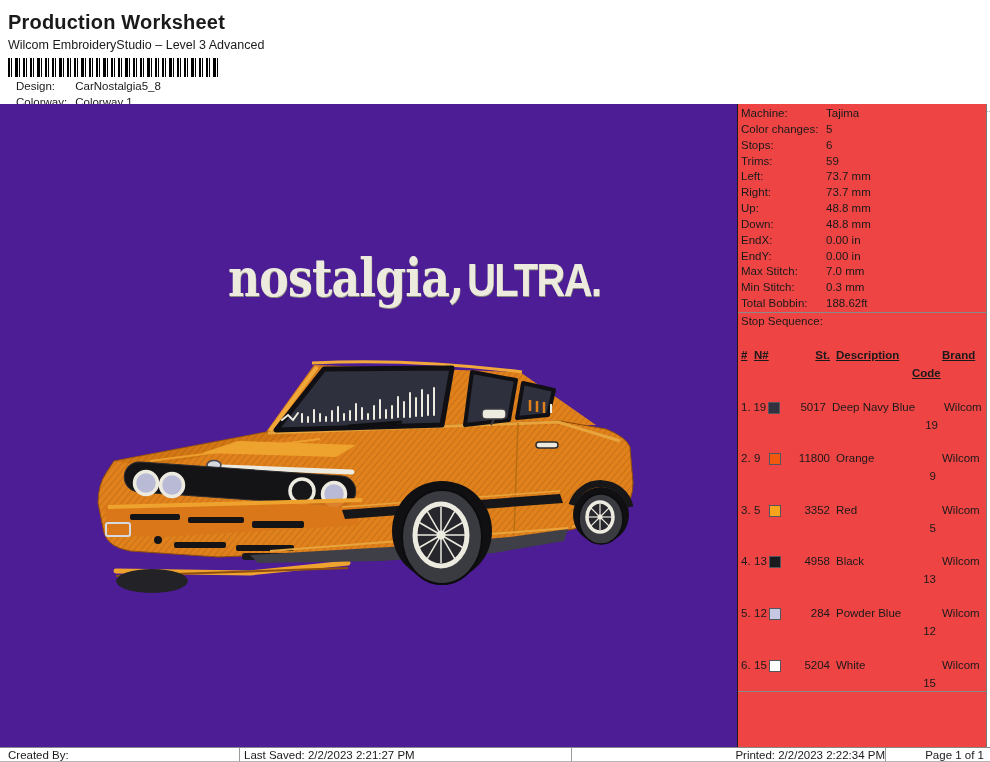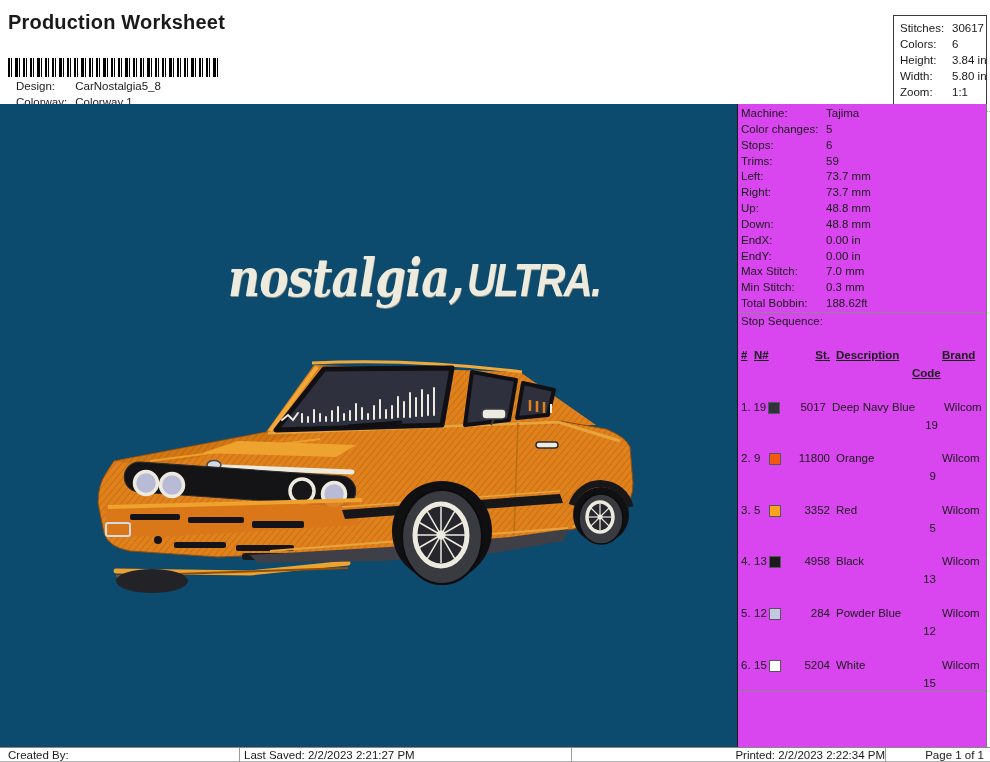--- a/index.html
+++ b/index.html
@@ -14,28 +14,28 @@
     background:repeating-linear-gradient(90deg,#000 0 2px,#fff 2px 3px,#000 3px 4px,#fff 4px 7px,#000 7px 10px,#fff 10px 11px,#000 11px 12px,#fff 12px 15px,#000 15px 17px,#fff 17px 18px,#000 18px 19px,#fff 19px 22px); }
   .kvrow { position:absolute; left:16px; font-size:11.5px; }
   .kvrow .k { display:inline-block; width:56px; }
   .design-row { top:72px; } .colorway-row { top:88px; }
 
   .statsbox { position:absolute; left:893px; top:7px; width:94px; height:96px; border:1px solid #3a3a3a; background:#fff; padding:4px 0 0 6px; }
   .statsbox .srow { font-size:11.5px; line-height:16px; white-space:nowrap; }
   .statsbox .srow .k { display:inline-block; width:52px; }
 
   
-  .canvas { position:absolute; left:0; top:104px; width:737px; height:643px; background:#0c4a6e; overflow:hidden;font-style:italic; }
+  .canvas { position:absolute; left:0; top:104px; width:737px; height:643px; background:#4c1d95; overflow:hidden; }
   .design-text { position:absolute; left:228px; top:143px; display:flex; align-items:baseline; transform:scaleX(.85); transform-origin:left; color:#ecebdd; text-shadow:0.5px 0.5px 0 #8d8d80; white-space:nowrap; }
   .design-text .serif { font-family:"DejaVu Serif",serif; font-weight:bold; font-size:52px; letter-spacing:-1px; }
   .design-text .sans { font-family:"Liberation Sans",sans-serif; font-weight:bold; font-size:47px; letter-spacing:-2px; margin-left:4px; }
   .car { position:absolute; left:90px; top:241px; width:560px; height:270px; }
 
   
-  .panel { position:absolute; left:737px; top:104px; width:250px; height:643px; background:#d946ef; border-left:1px solid #1a1a1a; border-right:1px solid #777; font-size:11.5px; }
+  .panel { position:absolute; left:737px; top:104px; width:250px; height:643px; background:#ef4444; border-left:1px solid #1a1a1a; border-right:1px solid #777; font-size:11.5px; }
   .panel-info { padding-top:2px; }
   .irow { display:flex; line-height:15.85px; padding-left:3px; white-space:nowrap; }
   .irow .k { width:85px; }
   .seq-title { border-top:1px solid #8a8a8a; line-height:17px; padding-left:3px; }
   .seq-table { border-bottom:1px solid #8a8a8a; }
   .trow { display:flex; align-items:center; line-height:15.6px; white-space:nowrap; }
   .trow.head { font-weight:bold; }
   .trow.head span { text-decoration:underline; }
   .c-num { width:16px; padding-left:3px; }
   .c-n   { width:15px; }
@@ -54,37 +54,31 @@
   .f3 { width:314px; padding-left:4px;text-align:right; }
   .f4 { width:104px; text-align:right; padding-right:6px; border-right:none; }
 </style>
 </head>
 <body>
 
 <div class="page">
 
   <div class="header">
     <div class="title">Production Worksheet</div>
+    <div class="subtitle">Wilcom EmbroideryStudio – Level 3 Advanced</div>
     <div class="barcode"></div>
     <div class="kvrow design-row">
       <span class="k">Design:</span>
       <span>CarNostalgia5_8</span>
     </div>
     <div class="kvrow colorway-row">
       <span class="k">Colorway:</span>
       <span>Colorway 1</span>
     </div>
 
-    <div class="statsbox">
-      <div class="srow"><span class="k">Stitches:</span><span>30617</span></div>
-      <div class="srow"><span class="k">Colors:</span><span>6</span></div>
-      <div class="srow"><span class="k">Height:</span><span>3.84 in</span></div>
-      <div class="srow"><span class="k">Width:</span><span>5.80 in</span></div>
-      <div class="srow"><span class="k">Zoom:</span><span>1:1</span></div>
-    </div>
   </div>
 
   <div class="canvas">
     <div class="design-text">
       <span class="serif">nostalgia,</span>
       <span class="sans">ULTRA.</span>
     </div>
 
     <svg class="car" viewBox="0 0 560 270" xmlns="http://www.w3.org/2000/svg">
       <defs>

